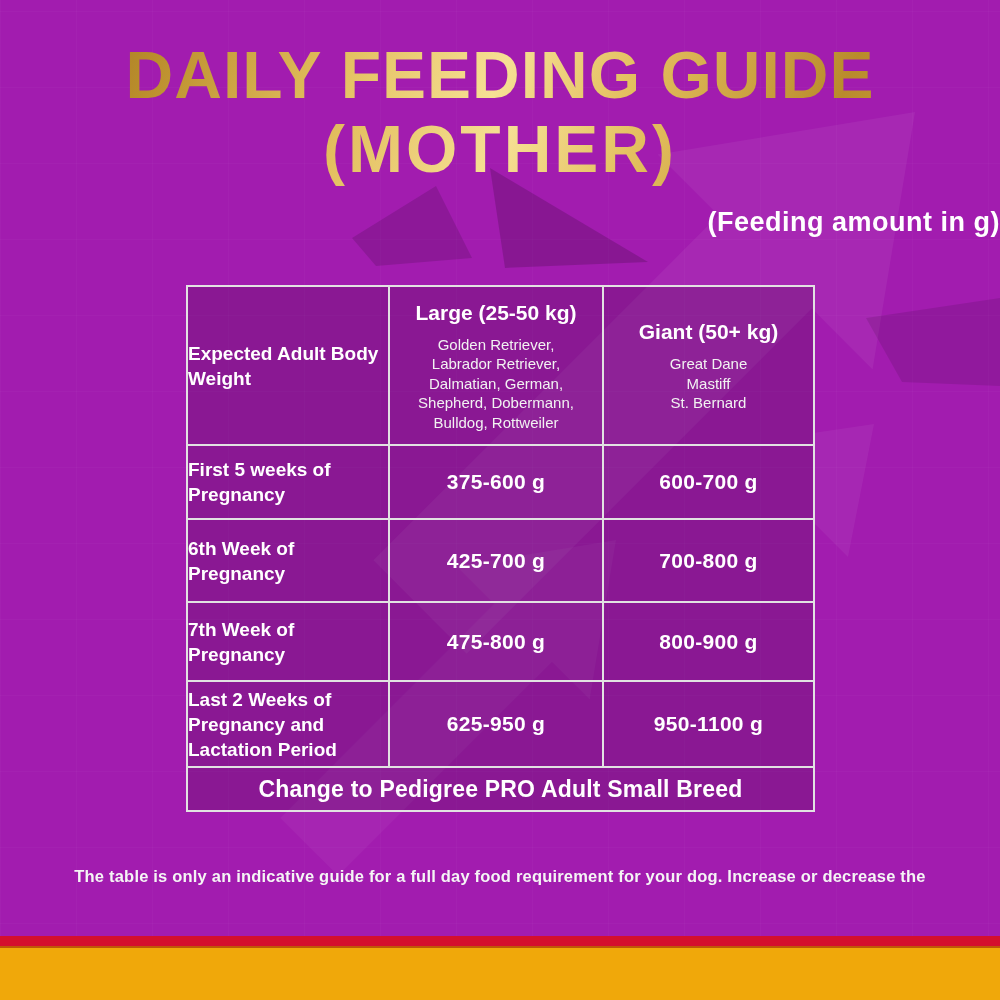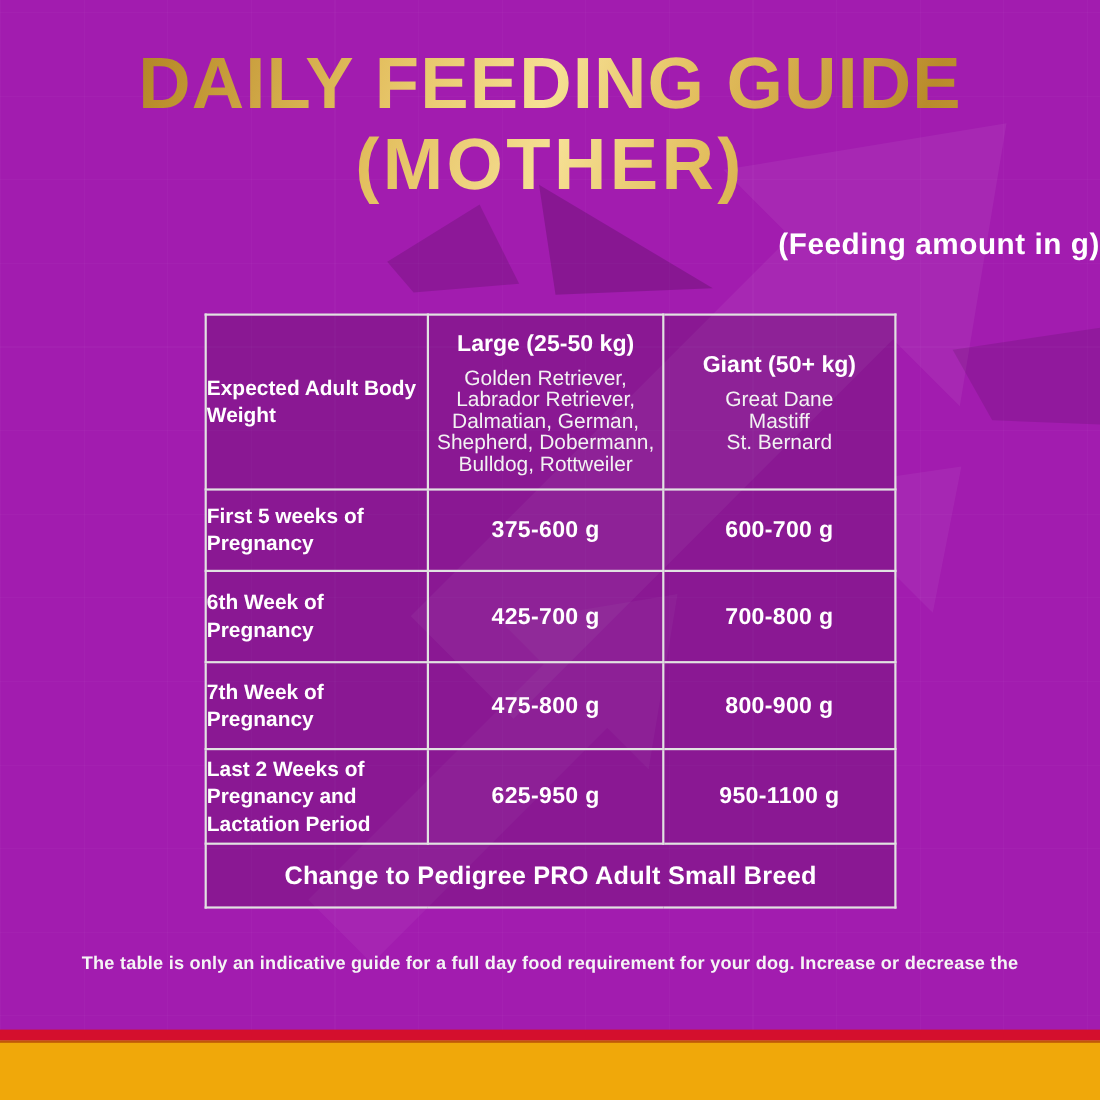--- a/index.html
+++ b/index.html
@@ -41,28 +41,28 @@
   table.guide td,table.guide th{
     border:2px solid #E2E2E2;
     background:rgba(10,8,9,0.16);
     color:#ffffff;vertical-align:middle;padding:0;
   }
   tr.hdr{height:159px;}
   tr.r1{height:74px;}
   tr.r2{height:83px;}
   tr.r3{height:79px;margin-left:20px;}
   tr.r4{height:86px;}
-  tr.ftr{height:58px;}
+  tr.ftr{height:44px;}
   .cell-label{
     text-align:left;padding:6px 10px 6px 20px;
     font-size:19px;line-height:25px;font-weight:700;
   }
   .cell-head{vertical-align:top;text-align:center;padding-top:13px;}
   .head-title{font-size:21px;line-height:27px;font-weight:700;}
-  .breeds{margin-top:9px;font-size:19px;line-height:19.5px;font-weight:400;color:#f2f2f2;}
+  .breeds{margin-top:9px;font-size:15px;line-height:19.5px;font-weight:400;color:#f2f2f2;}
   .cell-value{text-align:center;font-size:21px;font-weight:700;letter-spacing:.3px;}
   .cell-footer{text-align:center;font-size:23px;font-weight:700;letter-spacing:.2px;}
 
   
   .disclaimer{
     position:absolute;top:863px;left:0;width:100%;text-align:center;z-index:2;
     color:#f5f5f5;font-size:16.5px;line-height:27.5px;font-weight:700;letter-spacing:.2px;
     white-space:nowrap;
   }
 

